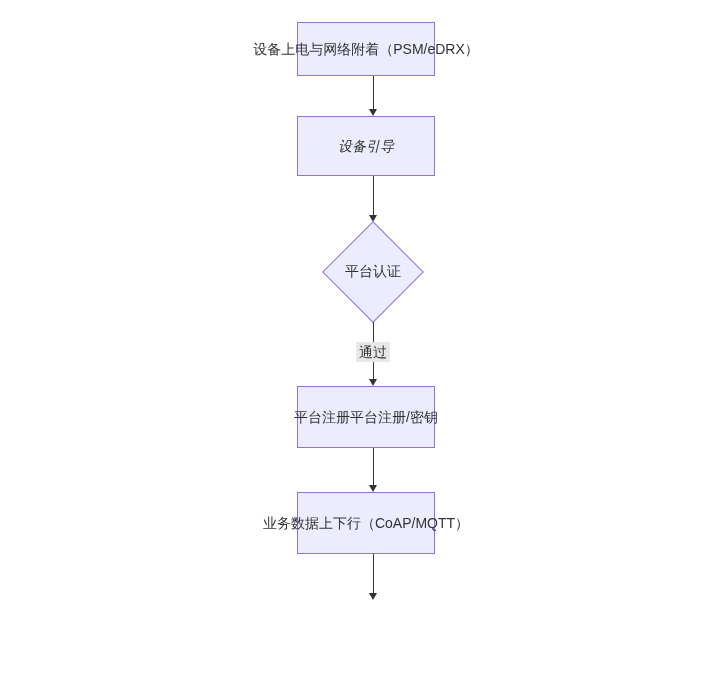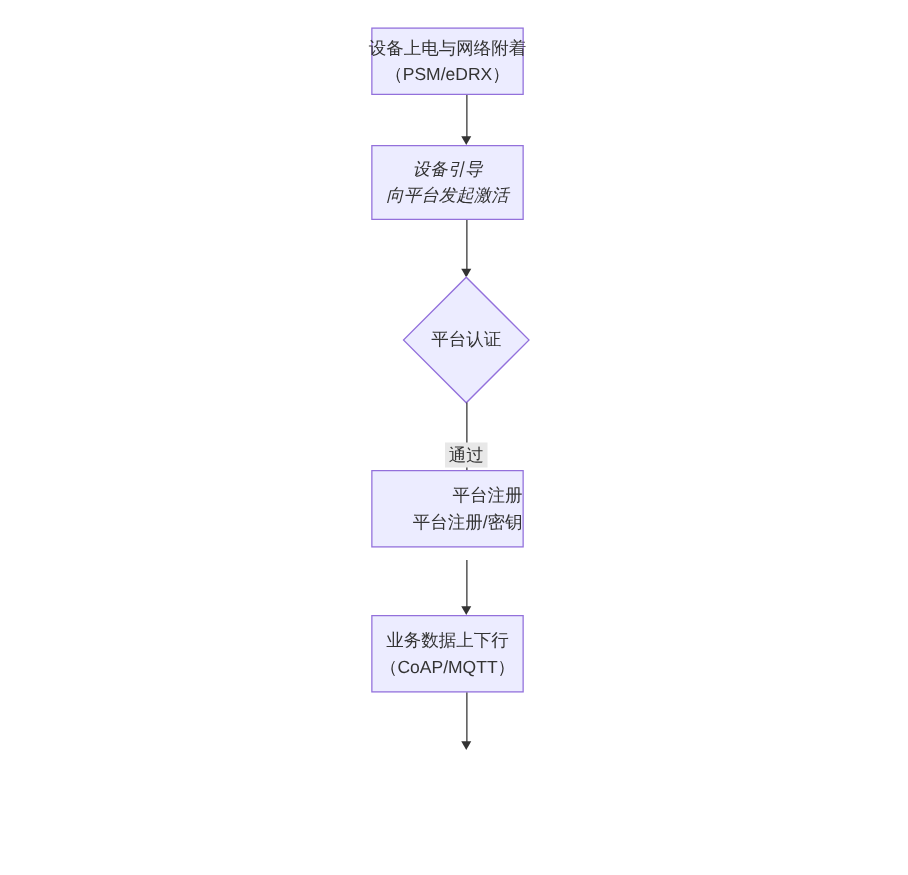--- a/index.html
+++ b/index.html
@@ -11,25 +11,25 @@
   .canvas {
     position: relative;
     width: 726px;
     height: 700px;
     background: var(--background, #ffffff);
     overflow: hidden;
   }
   .node {
     position: absolute;
     left: 297px;
-    width: 122px;
+    width: 138px;
     background: var(--node-fill, #ECECFF);
     border: 1px solid var(--node-border, #9370DB);
     display: flex;
-    flex-direction: column;
+    flex-direction: row;
     align-items: center;
     justify-content: center;
     text-align: center;
     font-size: 14px;
     line-height: 21px;
     color: var(--text, #333333);
   }
   .node .line { white-space: nowrap; }
   .diamond-wrap {
     position: absolute;
@@ -86,60 +86,58 @@
     position: absolute;
     left: 373px;
     top: 352px;
     transform: translate(-50%, -50%);
     background: var(--edge-label-bg, #e8e8e8);
     font-size: 14px;
     line-height: 18px;
     padding: 1px 3px;
     white-space: nowrap;
     color: var(--text, #333333);
-    margin-top: 12px;
   }
 </style>
 </head>
 <body>
 
 <div class="canvas">
 
   <div class="node" style="top:22px; height:54px;">
     <div class="line">设备上电与网络附着</div>
     <div class="line">（PSM/eDRX）</div>
   </div>
 
   <div class="arrow" style="top:76px; height:40px;">
     <div class="arrow-line"></div>
     <div class="arrow-head"></div>
   </div>
 
   <div class="node" style="top:116px; height:60px;font-style:italic;">
     <div class="line">设备引导</div>
-    <div class="line">向平台发起激活</div>
   </div>
 
   <div class="arrow" style="top:176px; height:46px;">
     <div class="arrow-line"></div>
     <div class="arrow-head"></div>
   </div>
 
   <div class="diamond-wrap">
     <div class="diamond-shape"></div>
     <div class="diamond-label">平台认证</div>
   </div>
 
   <div class="arrow" style="top:322px; height:64px;">
     <div class="arrow-line"></div>
     <div class="arrow-head"></div>
   </div>
   <div class="edge-label">通过</div>
 
-  <div class="node" style="top:376px; height:62px;align-items:flex-end;">
+  <div class="node" style="top:386px; height:62px;">
     <div class="line">平台注册</div>
     <div class="line">平台注册/密钥</div>
   </div>
 
   <div class="arrow" style="top:448px; height:44px;">
     <div class="arrow-line"></div>
     <div class="arrow-head"></div>
   </div>
 
   <div class="node" style="top:492px; height:62px;">

